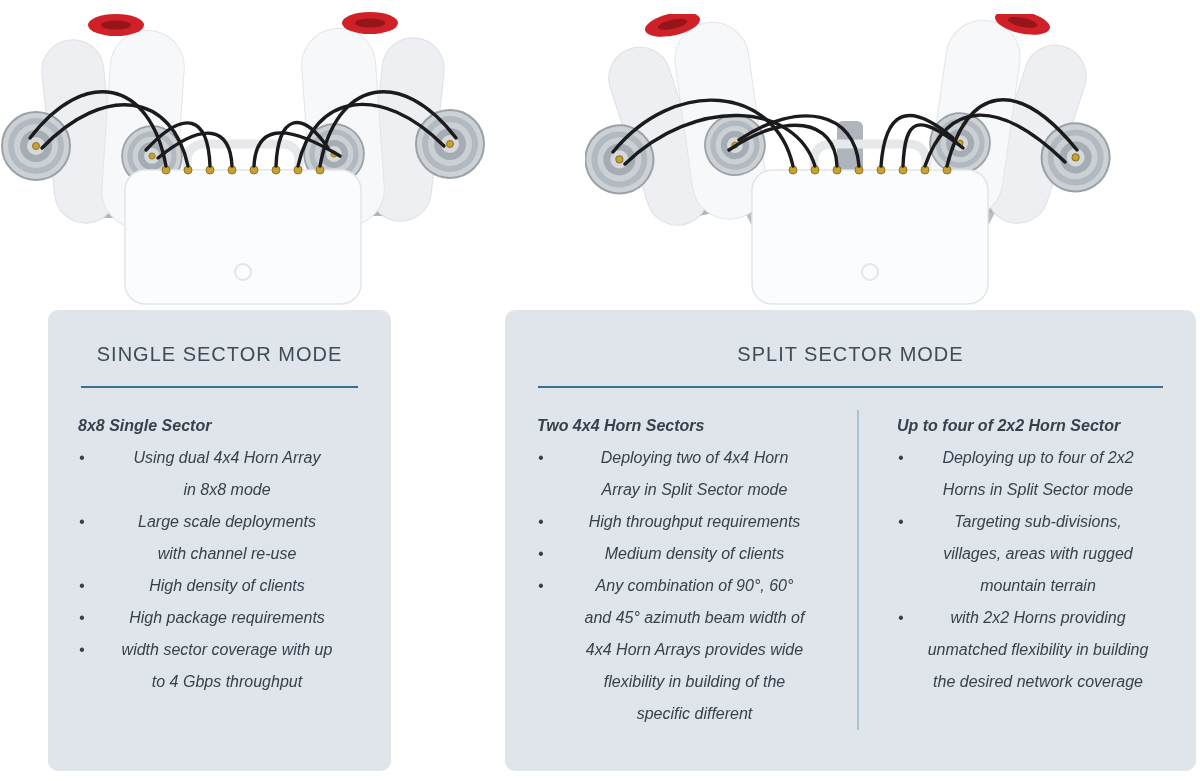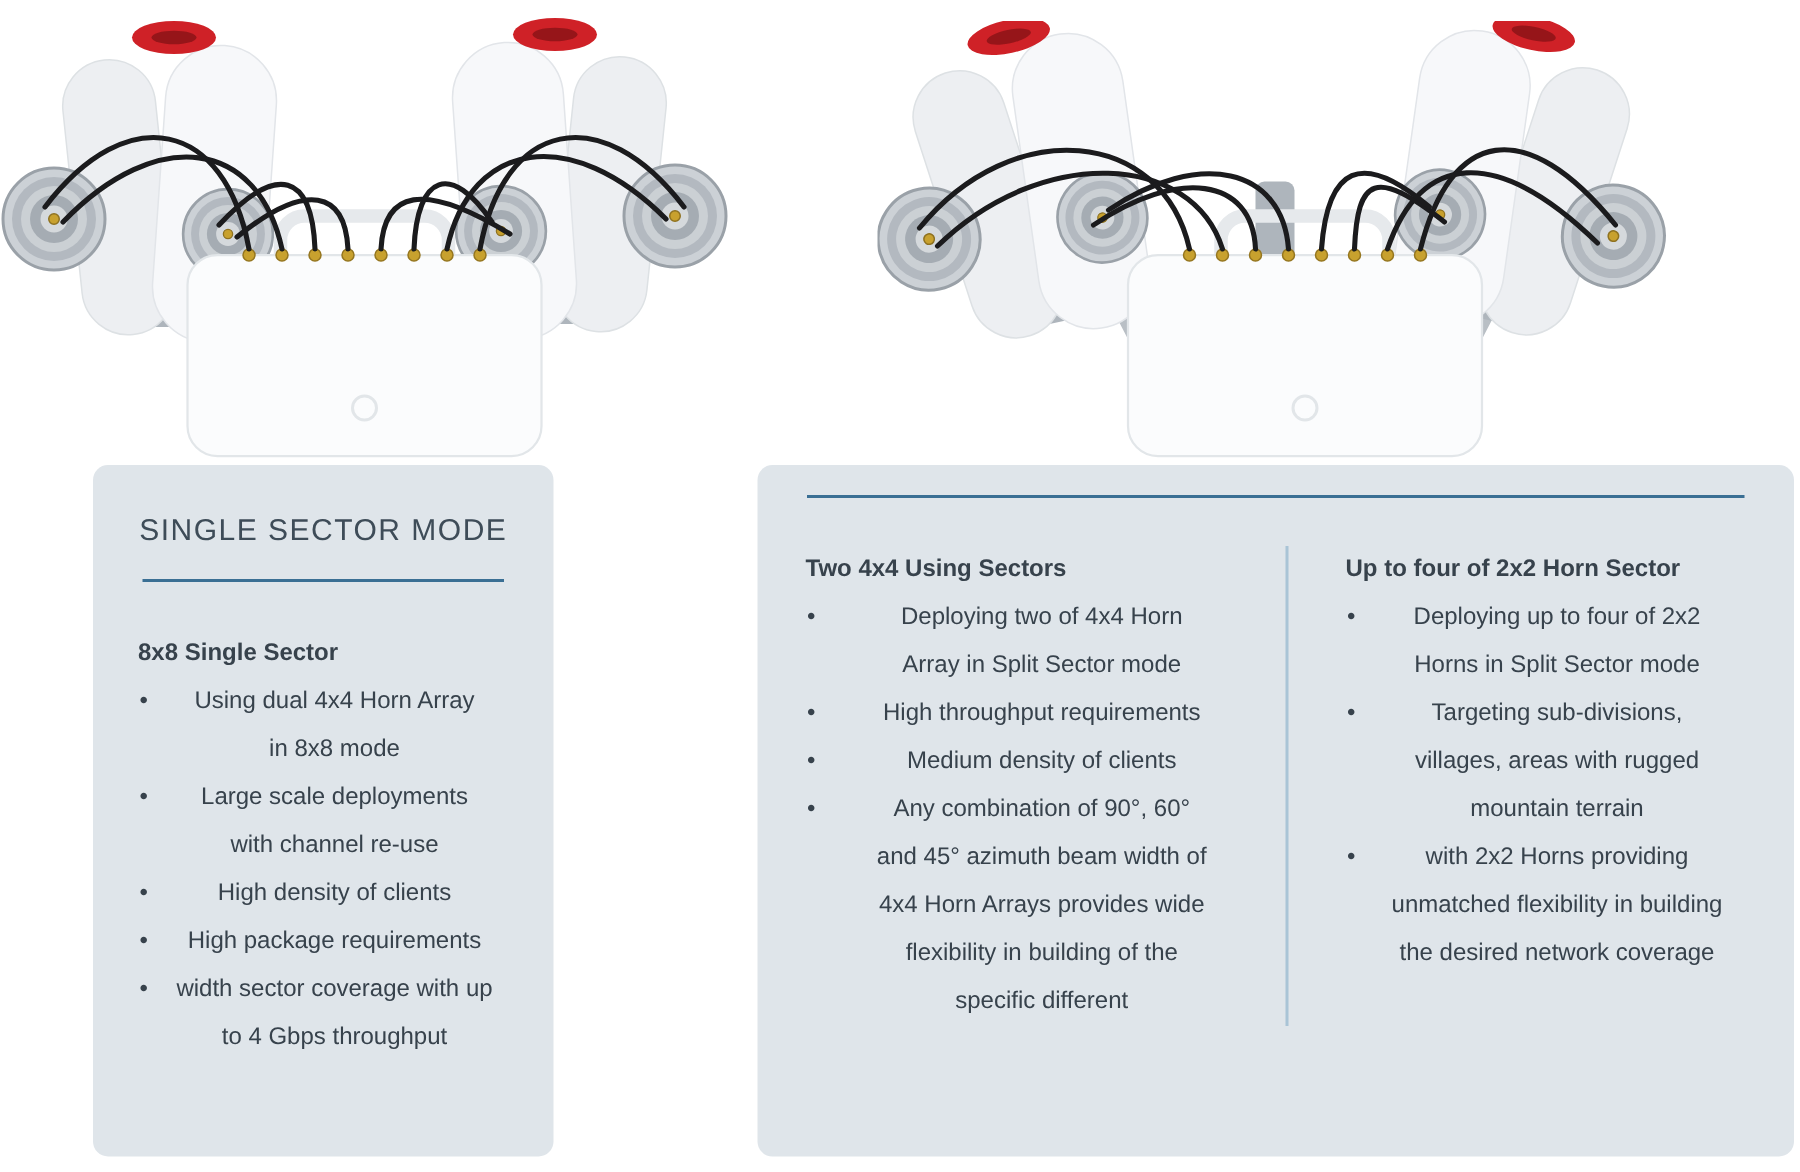--- a/index.html
+++ b/index.html
@@ -16,40 +16,41 @@
   .figure-single { left: 0; top: 8px; width: 505px; height: 300px; }
   .figure-split  { left: 585px; top: 14px; width: 575px; height: 292px; }
 
   .card {
     position: absolute;
     top: 310px;
     height: 461px;
     background: var(--card-bg, #dfe5ea);
     border-radius: 10px;
   }
-  .card-single { left: 62px;  width: 307px; }
+  .card-single { left: 48px;  width: 343px; }
   .card-split  { left: 505px; width: 691px; }
 
   .card-title {
     margin-top: 32px;
     text-align: center;
     font-size: 20px;
     font-weight: normal;
     letter-spacing: 1px;
     line-height: 24px;
     color: var(--title, #3e4c58);
   }
   .title-rule {
     margin: 20px 33px 0;
     border-top: 2px solid var(--title-rule, #3a6f94);
   }
   .card-body {
-    margin-top: 32px;
+    margin-top: 22px;
     padding: 0 30px;
     font-size: 16px;
+    font-style: italic;
   }
   .card-split .card-body { display: flex; padding: 0 32px; }
   .card-split .col-left  { flex: 1 1 auto; padding-right: 20px; }
   .card-split .col-right {
     flex: 0 0 307px;
     border-left: 2px solid var(--column-divider, #a9c4d6);
     padding-left: 38px;
   }
   .col-heading {
     font-size: 16px;
@@ -220,24 +221,25 @@
             <li>
               <div class="line">width sector coverage with up</div>
               <div class="line">to 4 Gbps throughput</div>
             </li>
           </ul>
       </div>
     </div>
   </section>
 
   <section class="card card-split">
+    <h2 class="card-title">SPLIT SECTOR MODE</h2>
     <div class="title-rule"></div>
     <div class="card-body">
       <div class="col col-left">
-        <h3 class="col-heading">Two 4x4 Using Sectors</h3>
+        <h3 class="col-heading">Two 4x4 Horn Sectors</h3>
         <ul class="bullets">
             <li>
               <div class="line">Deploying two of 4x4 Horn</div>
               <div class="line">Array in Split Sector mode</div>
             </li>
             <li>
               <div class="line">High throughput requirements</div>
             </li>
             <li>
               <div class="line">Medium density of clients</div>

